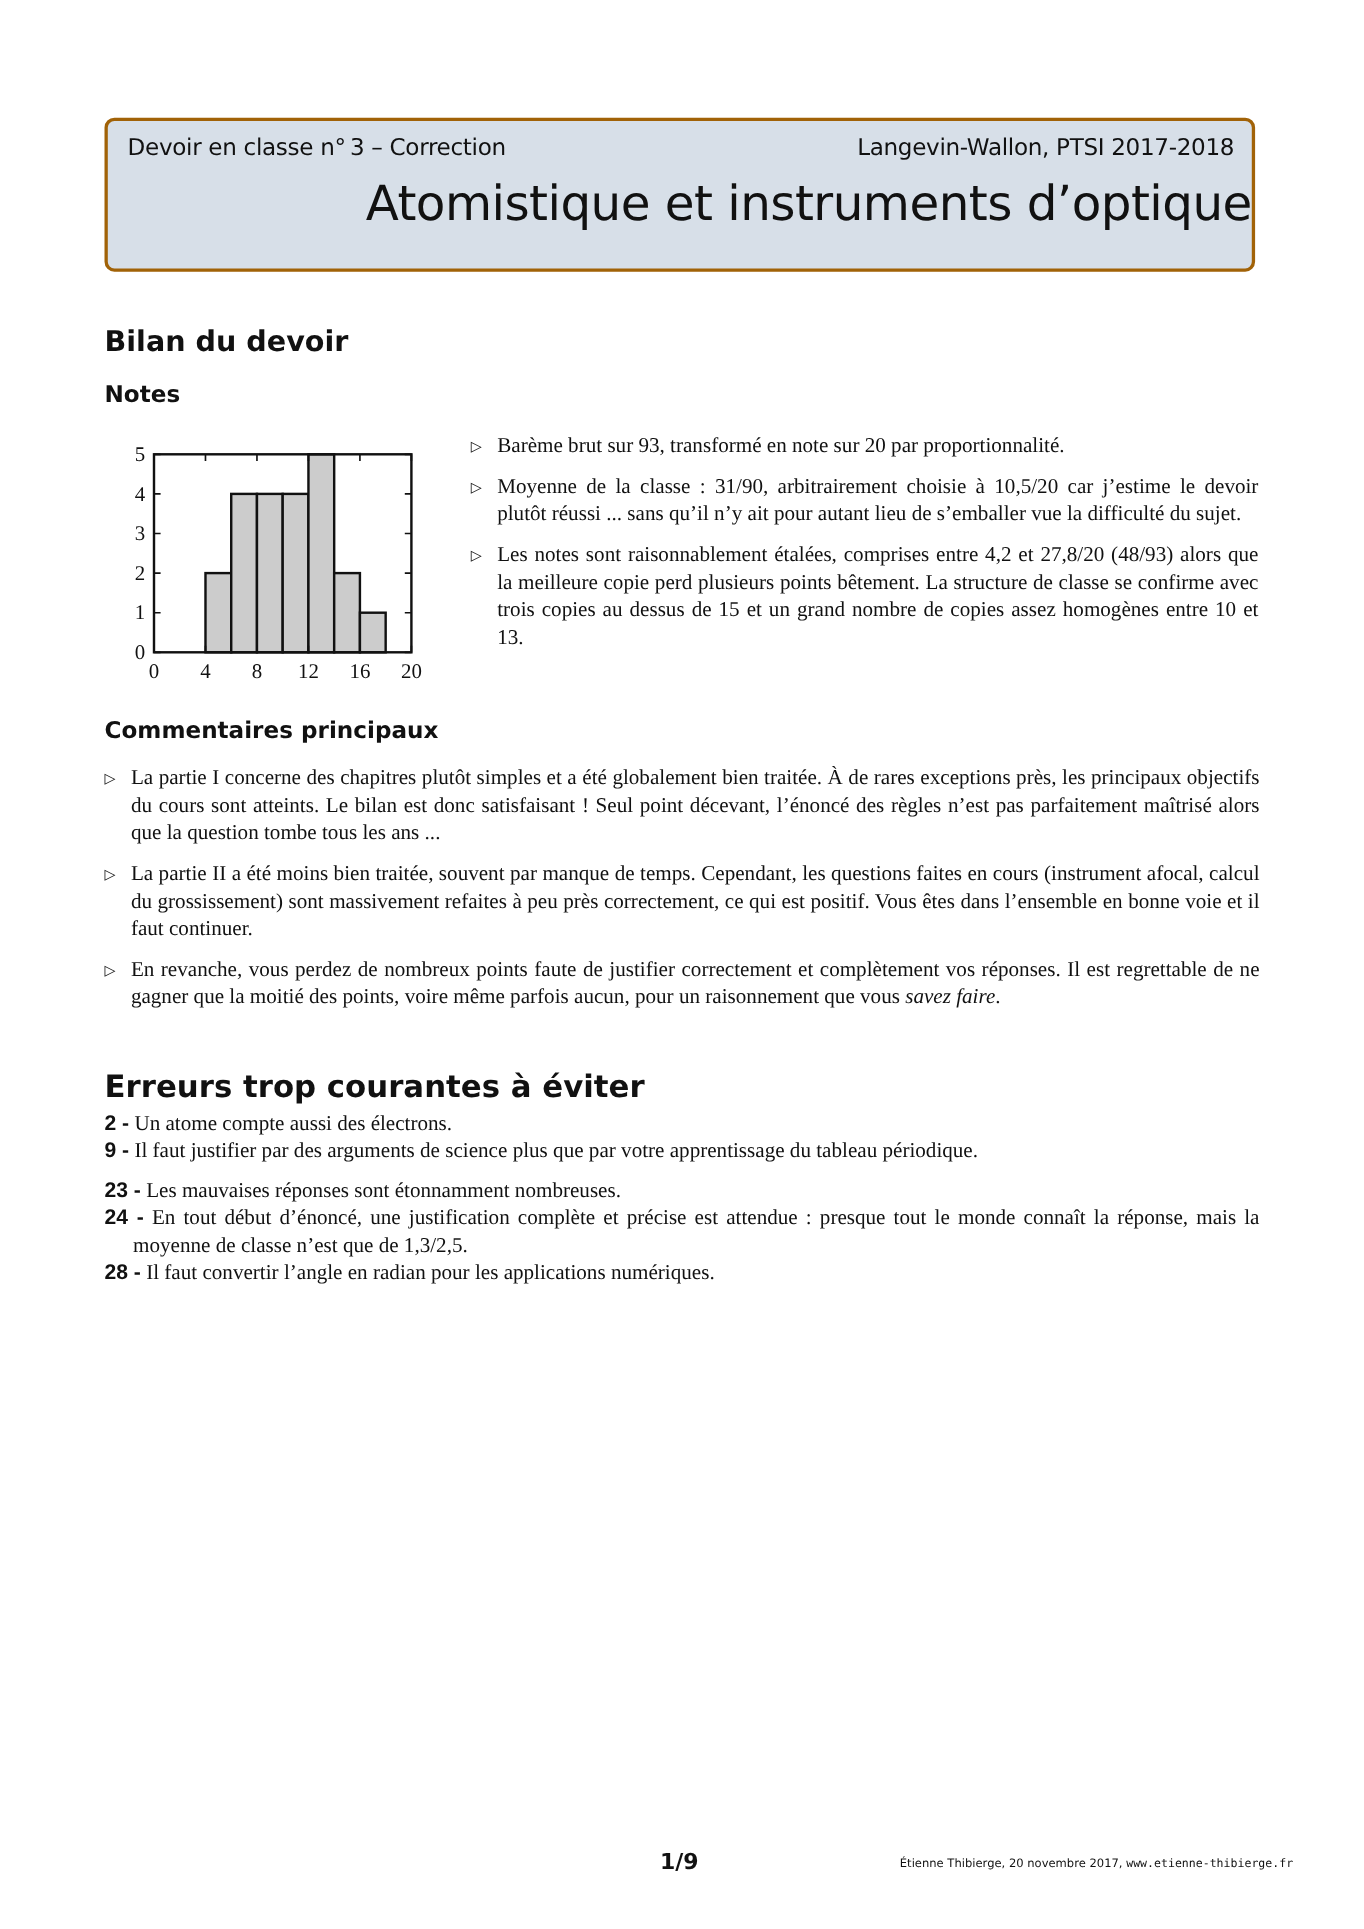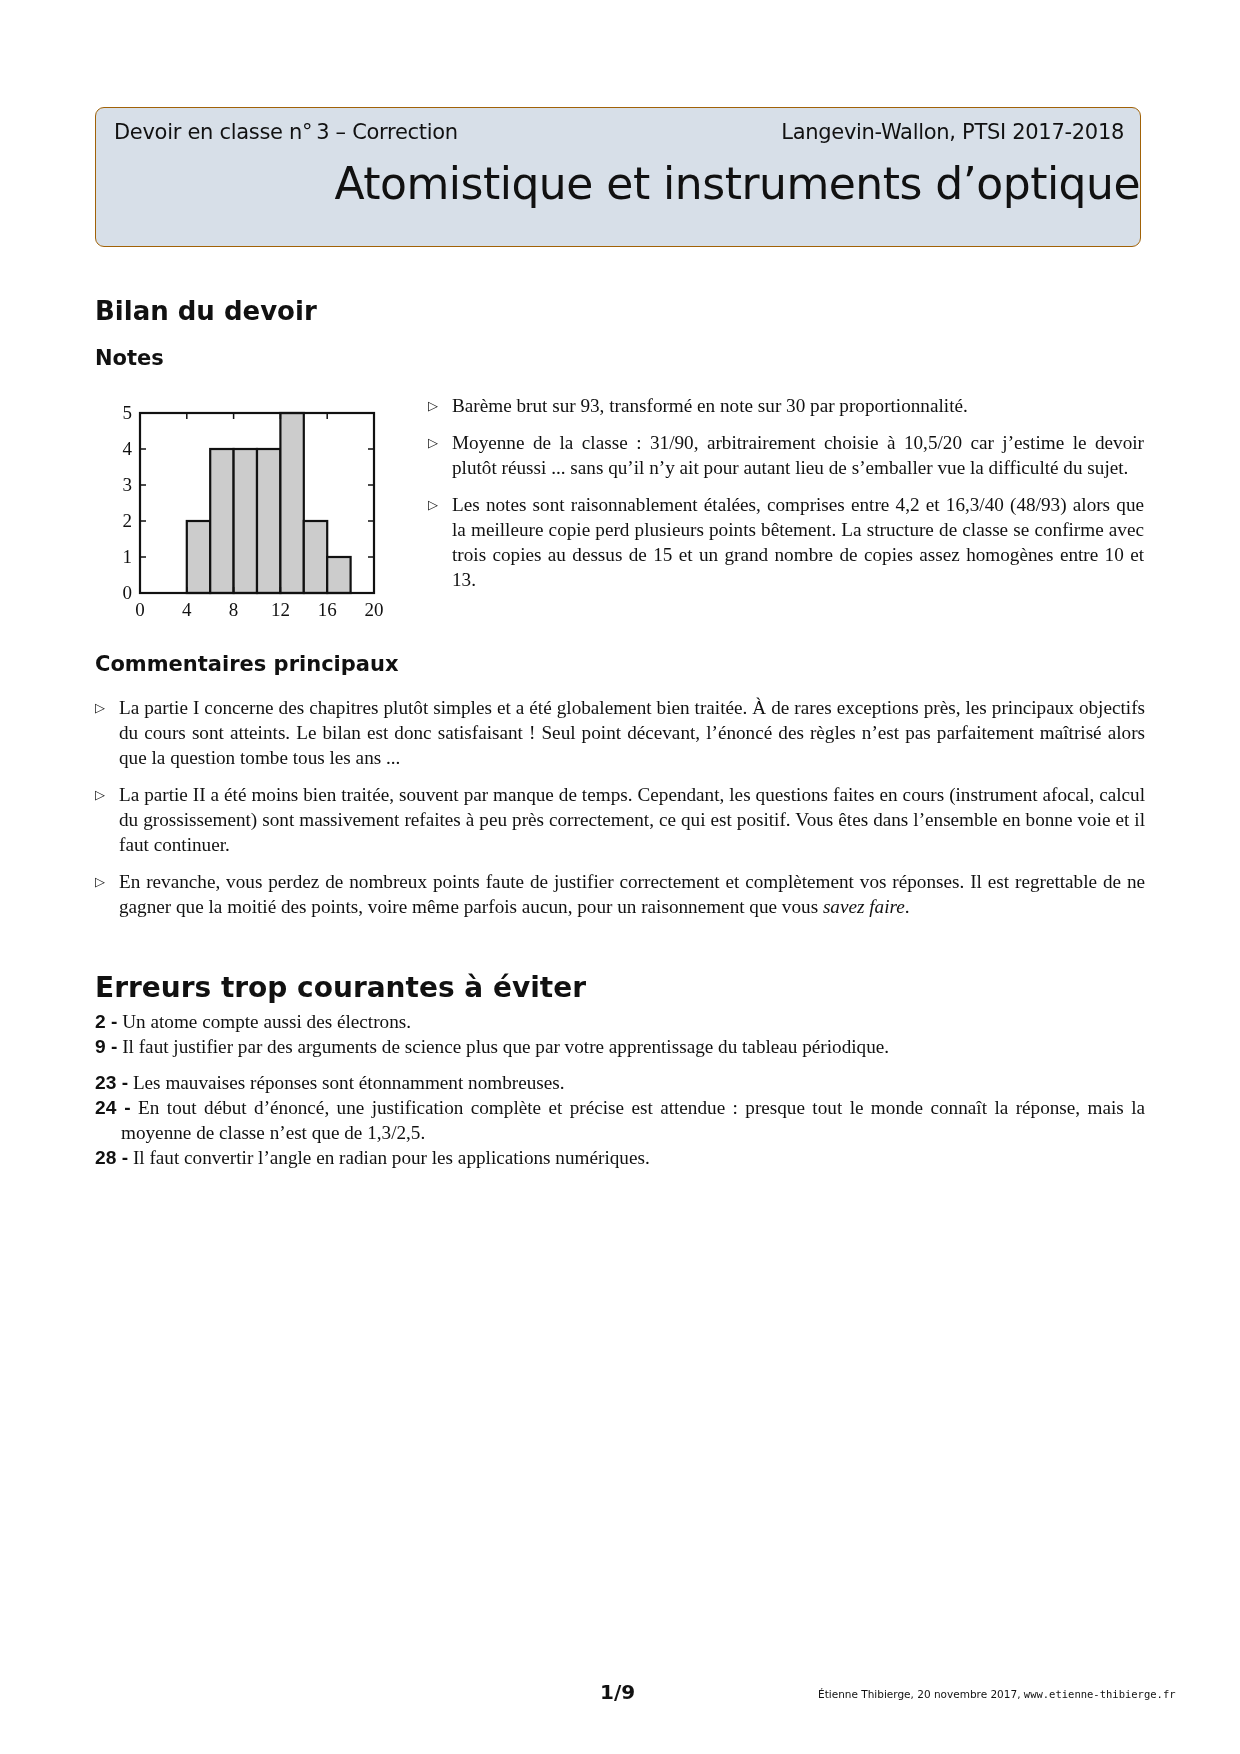--- a/index.html
+++ b/index.html
@@ -1,20 +1,20 @@
 <!DOCTYPE html>
 <html><head>
 <meta charset="utf-8">
 <style>
   html, body { margin:0; padding:0; background:#fff; }
   body { width:1240px; height:1754px; position:relative; overflow:hidden;
          font-family:"Liberation Serif", "DejaVu Serif", serif; color:#111; }
   .sans { font-family:"DejaVu Sans", "Liberation Sans", sans-serif; }
   #header-box { position:absolute; left:95px; top:107px; width:1046px; height:140px;
-    background:#d7dfe8; border:1px solid #a16207; border-radius:9px; box-sizing:border-box; }
+    background:#d7dfe8; border:3px solid #a16207; border-radius:9px; box-sizing:border-box; }
   #hdr-left { position:absolute; left:18px; top:12px; font-size:21px; letter-spacing:-0.3px; }
   #hdr-right { position:absolute; right:16px; top:12px; font-size:21px; letter-spacing:-0.3px; }
   #doc-title { position:absolute; left:0; right:0; top:50px; text-align:right; font-size:44px; letter-spacing:-0.5px; }
   h2, h3 { margin:0; position:absolute; font-family:"DejaVu Sans", "Liberation Sans", sans-serif; font-weight:bold; }
   #h-bilan { left:95px; top:296px; font-size:26px;text-align:center; }
   #h-notes { left:95px; top:346px; font-size:21px; }
   #h-comm { left:95px; top:652px; font-size:21px; }
   #h-err { left:95px; top:971px; font-size:28px; }
   #chart { position:absolute; left:105px; top:395px; }
   .bullets { position:absolute; margin:0; padding:0; list-style:none; font-size:19.2px; line-height:25px; }
@@ -90,23 +90,23 @@
       <text x="27" y="204" text-anchor="end">0</text>
       <text x="27" y="168" text-anchor="end">1</text>
       <text x="27" y="132" text-anchor="end">2</text>
       <text x="27" y="96" text-anchor="end">3</text>
       <text x="27" y="60" text-anchor="end">4</text>
       <text x="27" y="24" text-anchor="end">5</text>
     </g>
 </svg>
 
 <ul id="notes-bullets" class="bullets">
-  <li><span class="tri">▷</span><span>Barème brut sur 93, transformé en note sur 30 par proportionnalité.</span></li>
+  <li><span class="tri">▷</span><span>Barème brut sur 93, transformé en note sur 20 par proportionnalité.</span></li>
   <li><span class="tri">▷</span><span>Moyenne de la classe : 31/90, arbitrairement choisie à 10,5/20 car j’estime le devoir plutôt réussi ... sans qu’il n’y ait pour autant lieu de s’emballer vue la difficulté du sujet.</span></li>
-  <li><span class="tri">▷</span><span>Les notes sont raisonnablement étalées, comprises entre 4,2 et 16,3/40 (48/93) alors que la meilleure copie perd plusieurs points bêtement. La structure de classe se confirme avec trois copies au dessus de 15 et un grand nombre de copies assez homogènes entre 10 et 13.</span></li>
+  <li><span class="tri">▷</span><span>Les notes sont raisonnablement étalées, comprises entre 4,2 et 27,8/20 (48/93) alors que la meilleure copie perd plusieurs points bêtement. La structure de classe se confirme avec trois copies au dessus de 15 et un grand nombre de copies assez homogènes entre 10 et 13.</span></li>
 </ul>
 
 <h3 id="h-comm">Commentaires principaux</h3>
 <ul id="comm-bullets" class="bullets">
   <li><span class="tri">▷</span><span>La partie I concerne des chapitres plutôt simples et a été globalement bien traitée. À de rares exceptions près, les principaux objectifs du cours sont atteints. Le bilan est donc satisfaisant ! Seul point décevant, l’énoncé des règles n’est pas parfaitement maîtrisé alors que la question tombe tous les ans ...</span></li>
   <li><span class="tri">▷</span><span>La partie II a été moins bien traitée, souvent par manque de temps. Cependant, les questions faites en cours (instrument afocal, calcul du grossissement) sont massivement refaites à peu près correctement, ce qui est positif. Vous êtes dans l’ensemble en bonne voie et il faut continuer.</span></li>
   <li><span class="tri">▷</span><span>En revanche, vous perdez de nombreux points faute de justifier correctement et complètement vos réponses. Il est regrettable de ne gagner que la moitié des points, voire même parfois aucun, pour un raisonnement que vous <em>savez faire</em>.</span></li>
 </ul>
 
 <h3 id="h-err">Erreurs trop courantes à éviter</h3>

